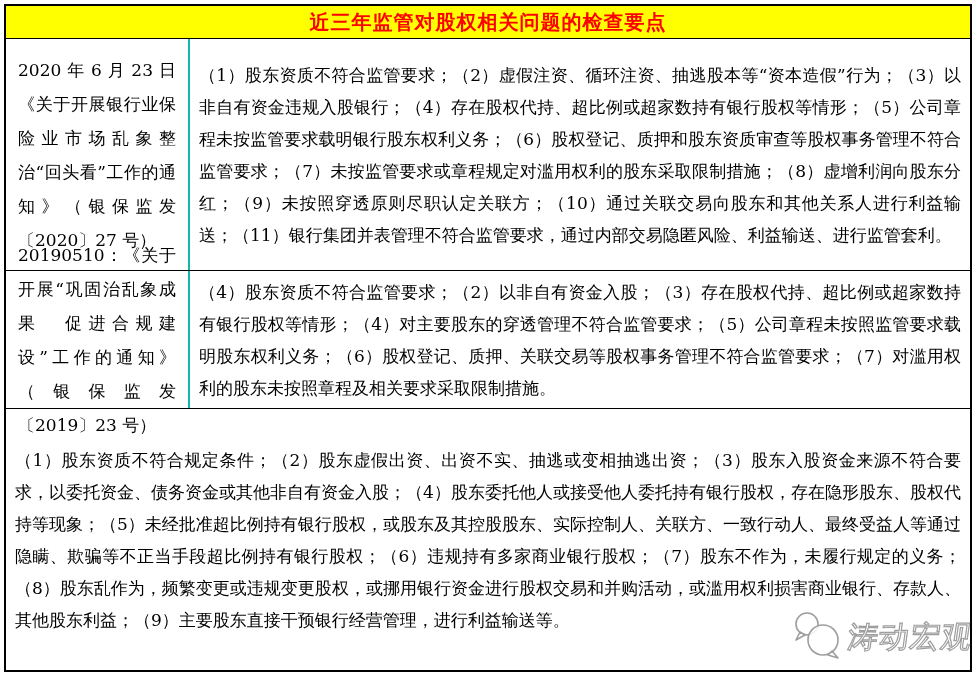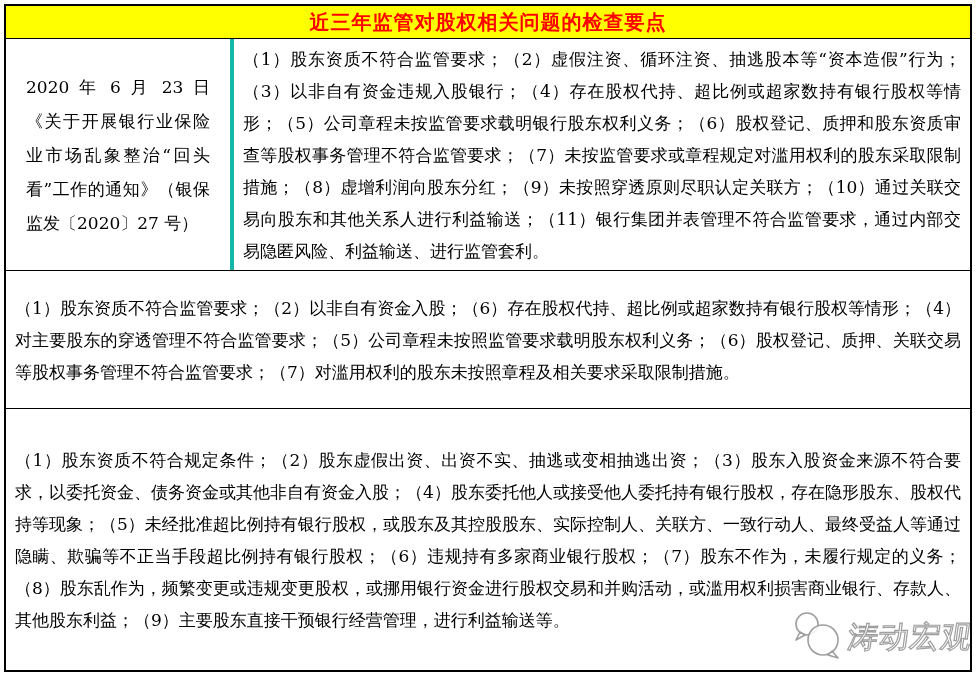--- a/index.html
+++ b/index.html
@@ -33,24 +33,24 @@
     white-space: nowrap;
   }
 
   .row { display: flex; border-bottom: 1px solid #000; }
   .row:last-child { border-bottom: none; }
   .row-1 { height: 232px; }
   .row-2 { height: 138px; }
   .row-3 { height: 261px; }
 
   .doc-cell {
-    width: 228px;
-    border-right: 4px solid #14b8a6;
+    width: 184px;
+    border-right: 2px solid #14b8a6;
     display: flex; align-items: center;
-    padding: 4px 20px;
+    padding: 4px 12px;
   }
   .doc-cell .cell-text {
     font-size: 17px;
     line-height: 34px;
     text-align: justify;
     width: 100%;
   }
 
   .points-cell {
     flex: 1;
@@ -98,22 +98,25 @@
     <div class="row row-1">
       <div class="doc-cell">
         <div class="cell-text">2020 年 6 月 23 日《关于开展银行业保险业市场乱象整治“回头看”工作的通知》（银保监发〔2020〕27 号）</div>
       </div>
       <div class="points-cell">
         <div class="cell-text">（1）股东资质不符合监管要求；（2）虚假注资、循环注资、抽逃股本等“资本造假”行为；（3）以非自有资金违规入股银行；（4）存在股权代持、超比例或超家数持有银行股权等情形；（5）公司章程未按监管要求载明银行股东权利义务；（6）股权登记、质押和股东资质审查等股权事务管理不符合监管要求；（7）未按监管要求或章程规定对滥用权利的股东采取限制措施；（8）虚增利润向股东分红；（9）未按照穿透原则尽职认定关联方；（10）通过关联交易向股东和其他关系人进行利益输送；（11）银行集团并表管理不符合监管要求，通过内部交易隐匿风险、利益输送、进行监管套利。</div>
       </div>
     </div>
 
     <div class="row row-2">
+      <div class="doc-cell">
+        <div class="cell-text">20190510：《关于开展“巩固治乱象成果　促进合规建设”工作的通知》　（银保监发〔2019〕23 号）</div>
+      </div>
       <div class="points-cell">
-        <div class="cell-text">（1）股东资质不符合监管要求；（2）以非自有资金入股；（6）存在股权代持、超比例或超家数持有银行股权等情形；（4）对主要股东的穿透管理不符合监管要求；（5）公司章程未按照监管要求载明股东权利义务；（6）股权登记、质押、关联交易等股权事务管理不符合监管要求；（7）对滥用权利的股东未按照章程及相关要求采取限制措施。</div>
+        <div class="cell-text">（4）股东资质不符合监管要求；（2）以非自有资金入股；（3）存在股权代持、超比例或超家数持有银行股权等情形；（4）对主要股东的穿透管理不符合监管要求；（5）公司章程未按照监管要求载明股东权利义务；（6）股权登记、质押、关联交易等股权事务管理不符合监管要求；（7）对滥用权利的股东未按照章程及相关要求采取限制措施。</div>
       </div>
     </div>
 
     <div class="row row-3">
       <div class="points-cell">
         <div class="cell-text">（1）股东资质不符合规定条件；（2）股东虚假出资、出资不实、抽逃或变相抽逃出资；（3）股东入股资金来源不符合要求，以委托资金、债务资金或其他非自有资金入股；（4）股东委托他人或接受他人委托持有银行股权，存在隐形股东、股权代持等现象；（5）未经批准超比例持有银行股权，或股东及其控股股东、实际控制人、关联方、一致行动人、最终受益人等通过隐瞒、欺骗等不正当手段超比例持有银行股权；（6）违规持有多家商业银行股权；（7）股东不作为，未履行规定的义务；（8）股东乱作为，频繁变更或违规变更股权，或挪用银行资金进行股权交易和并购活动，或滥用权利损害商业银行、存款人、其他股东利益；（9）主要股东直接干预银行经营管理，进行利益输送等。</div>
       </div>
     </div>
 
   </div>

